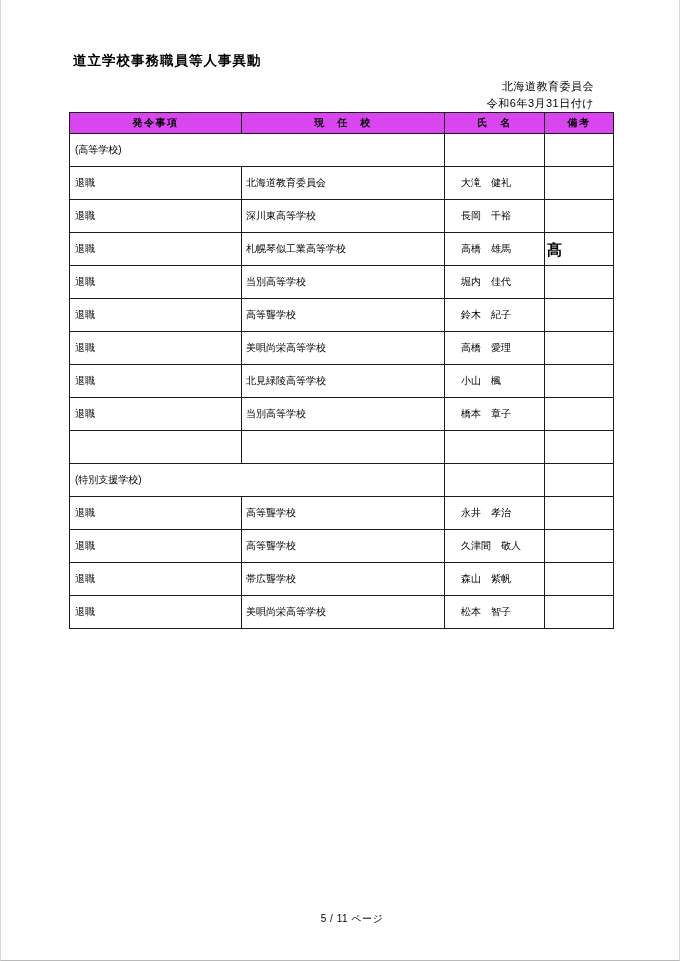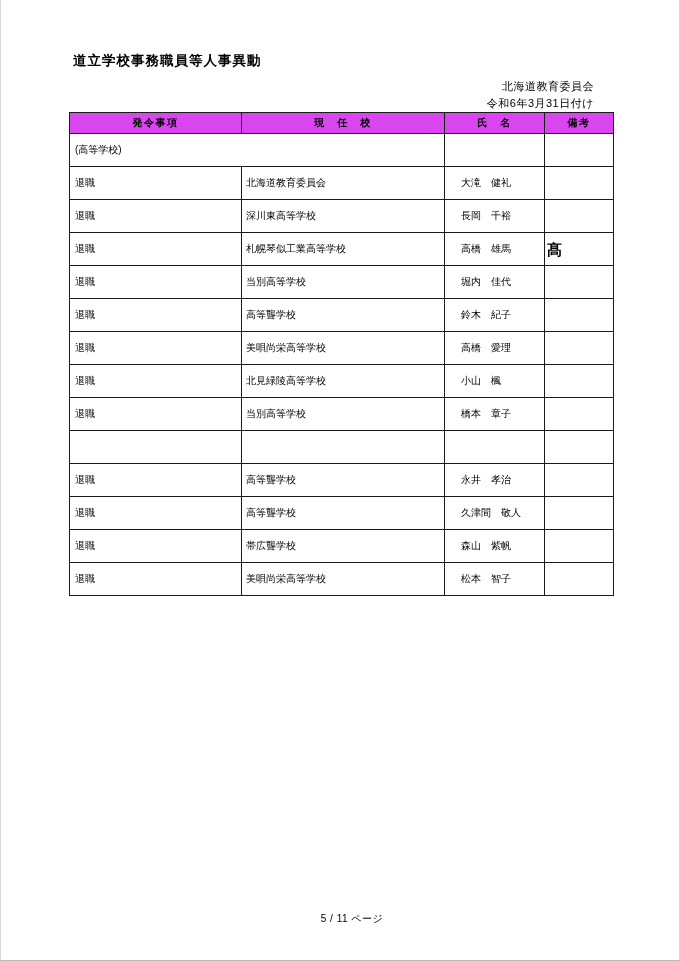--- a/index.html
+++ b/index.html
@@ -144,20 +144,25 @@
           <td class="c3">橋本　章子</td>
           <td class="c4"></td>
         </tr>
         <tr>
           <td class="c1"></td>
           <td class="c2"></td>
           <td class="c3"></td>
           <td class="c4"></td>
         </tr>
         <tr>
+          <td class="c1" colspan="2">(特別支援学校)</td>
+          <td class="c3"></td>
+          <td class="c4"></td>
+        </tr>
+        <tr>
           <td class="c1">退職</td>
           <td class="c2">高等聾学校</td>
           <td class="c3">永井　孝治</td>
           <td class="c4"></td>
         </tr>
         <tr>
           <td class="c1">退職</td>
           <td class="c2">高等聾学校</td>
           <td class="c3">久津間　敬人</td>
           <td class="c4"></td>

